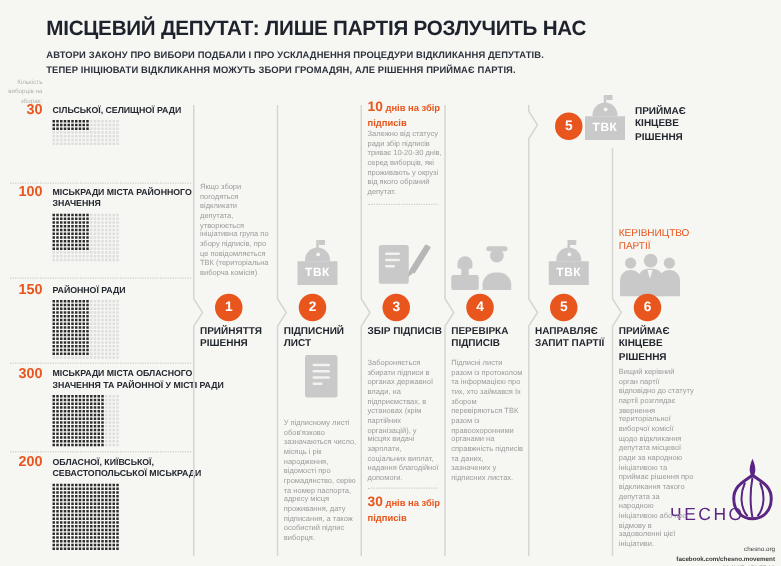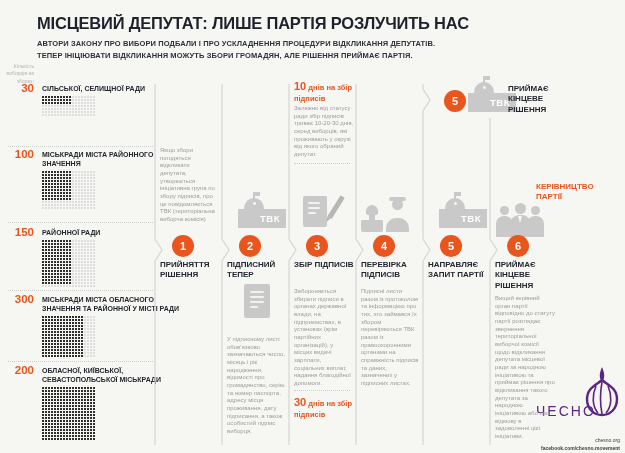--- a/index.html
+++ b/index.html
@@ -33,31 +33,31 @@
   .dotsep{border-top:1px dotted #cdcdca;height:0;}
 
   
   .divider{position:absolute;z-index:0;}
   .circle{width:22px;height:22px;border-radius:50%;background:var(--accent-orange);
           color:#fff;font-size:11px;font-weight:bold;text-align:center;line-height:22px;z-index:2;}
   .steplabel{font-size:8px;font-weight:bold;color:var(--dark-text);line-height:1.3;z-index:2;}
   .para{font-size:6px;line-height:1.28;color:var(--gray-text);z-index:2;}
   .days{color:var(--accent-orange);font-weight:bold;font-size:7.5px;line-height:1.25;z-index:2;}
   .days .n{font-size:11px;}
-  .oheading{color:var(--accent-orange);font-weight:bold;font-size:8px;line-height:1.3;margin-left:41px;}
+  .oheading{color:var(--accent-orange);font-weight:normal;font-size:8px;line-height:1.3;}
 
   
   .tvk{width:32px;height:36px;z-index:2;}
   .tvk .flag{position:absolute;left:15px;top:0;width:1.5px;height:7px;background:var(--icon-gray);}
   .tvk .flag::after{content:'';position:absolute;left:1.5px;top:0;width:5px;height:3.5px;background:var(--icon-gray);}
   .tvk .dome{position:absolute;left:6px;top:6px;width:20px;height:11px;background:var(--icon-gray);
              border-radius:10px 10px 0 0;}
   .tvk .dome::after{content:'';position:absolute;left:8.5px;top:4px;width:3px;height:3px;border-radius:50%;background:var(--bg);}
   .tvk .tvkbody{position:absolute;left:0;top:17px;width:32px;height:19px;background:var(--icon-gray);
-                color:#fff;font-size:9.5px;font-weight:bold;text-align:center;line-height:19px;letter-spacing:.5px;padding-left:16px;}
+                color:#fff;font-size:9.5px;font-weight:bold;text-align:center;line-height:19px;letter-spacing:.5px;}
 
   
   .doc{width:26px;height:34px;background:var(--icon-gray);border-radius:2px;z-index:2;}
   .doc b{position:absolute;left:6px;height:2px;background:#f2f2ef;border-radius:1px;}
 
   
   .docpen{width:32px;height:36px;z-index:2;}
   .docpen .sheet{position:absolute;left:0;top:3px;width:24px;height:31px;background:var(--icon-gray);border-radius:2px;}
   .docpen .sheet b{position:absolute;left:5px;height:2px;background:#f2f2ef;border-radius:1px;}
   .docpen .pencil{position:absolute;right:2px;top:0;width:5px;height:25px;background:#b7b7b7;border-radius:1px;
@@ -1370,21 +1370,21 @@
   <div class="abs para" style="left:160px;top:147px;width:57px;">Якщо збори погодяться відкликати депутата, утворюється ініціативна група по збору підписів, про це повідомляється ТВК (територіальна виборча комісія)</div>
   <div class="abs circle" style="left:172px;top:235px;">1</div>
   <div class="abs steplabel" style="left:160px;top:260px;width:60px;">ПРИЙНЯТТЯ РІШЕННЯ</div>
 
   <div class="abs tvk" style="left:238px;top:192px;">
     <span class="flag"></span>
     <span class="dome"></span>
     <span class="tvkbody">ТВК</span>
   </div>
   <div class="abs circle" style="left:239px;top:235px;">2</div>
-  <div class="abs steplabel" style="left:227px;top:260px;width:62px;">ПІДПИСНИЙ ТЕПЕР</div>
+  <div class="abs steplabel" style="left:227px;top:260px;width:62px;">ПІДПИСНИЙ ЛИСТ</div>
   <div class="abs doc" style="left:244px;top:284px;">
     <b style="top:7px;width:14px;"></b>
       <b style="top:12px;width:14px;"></b>
       <b style="top:17px;width:14px;"></b>
       <b style="top:22px;width:8px;"></b>
   </div>
   <div class="abs para" style="left:227px;top:336px;width:58px;">У підписному листі обов'язково зазначаються число, місяць і рік народження, відомості про громадянство, серію та номер паспорта, адресу місця проживання, дату підписання, а також особистий підпис виборця.</div>
 
   <div class="abs days" style="left:294px;top:80px;width:62px;">
     <span class="n">10</span>

